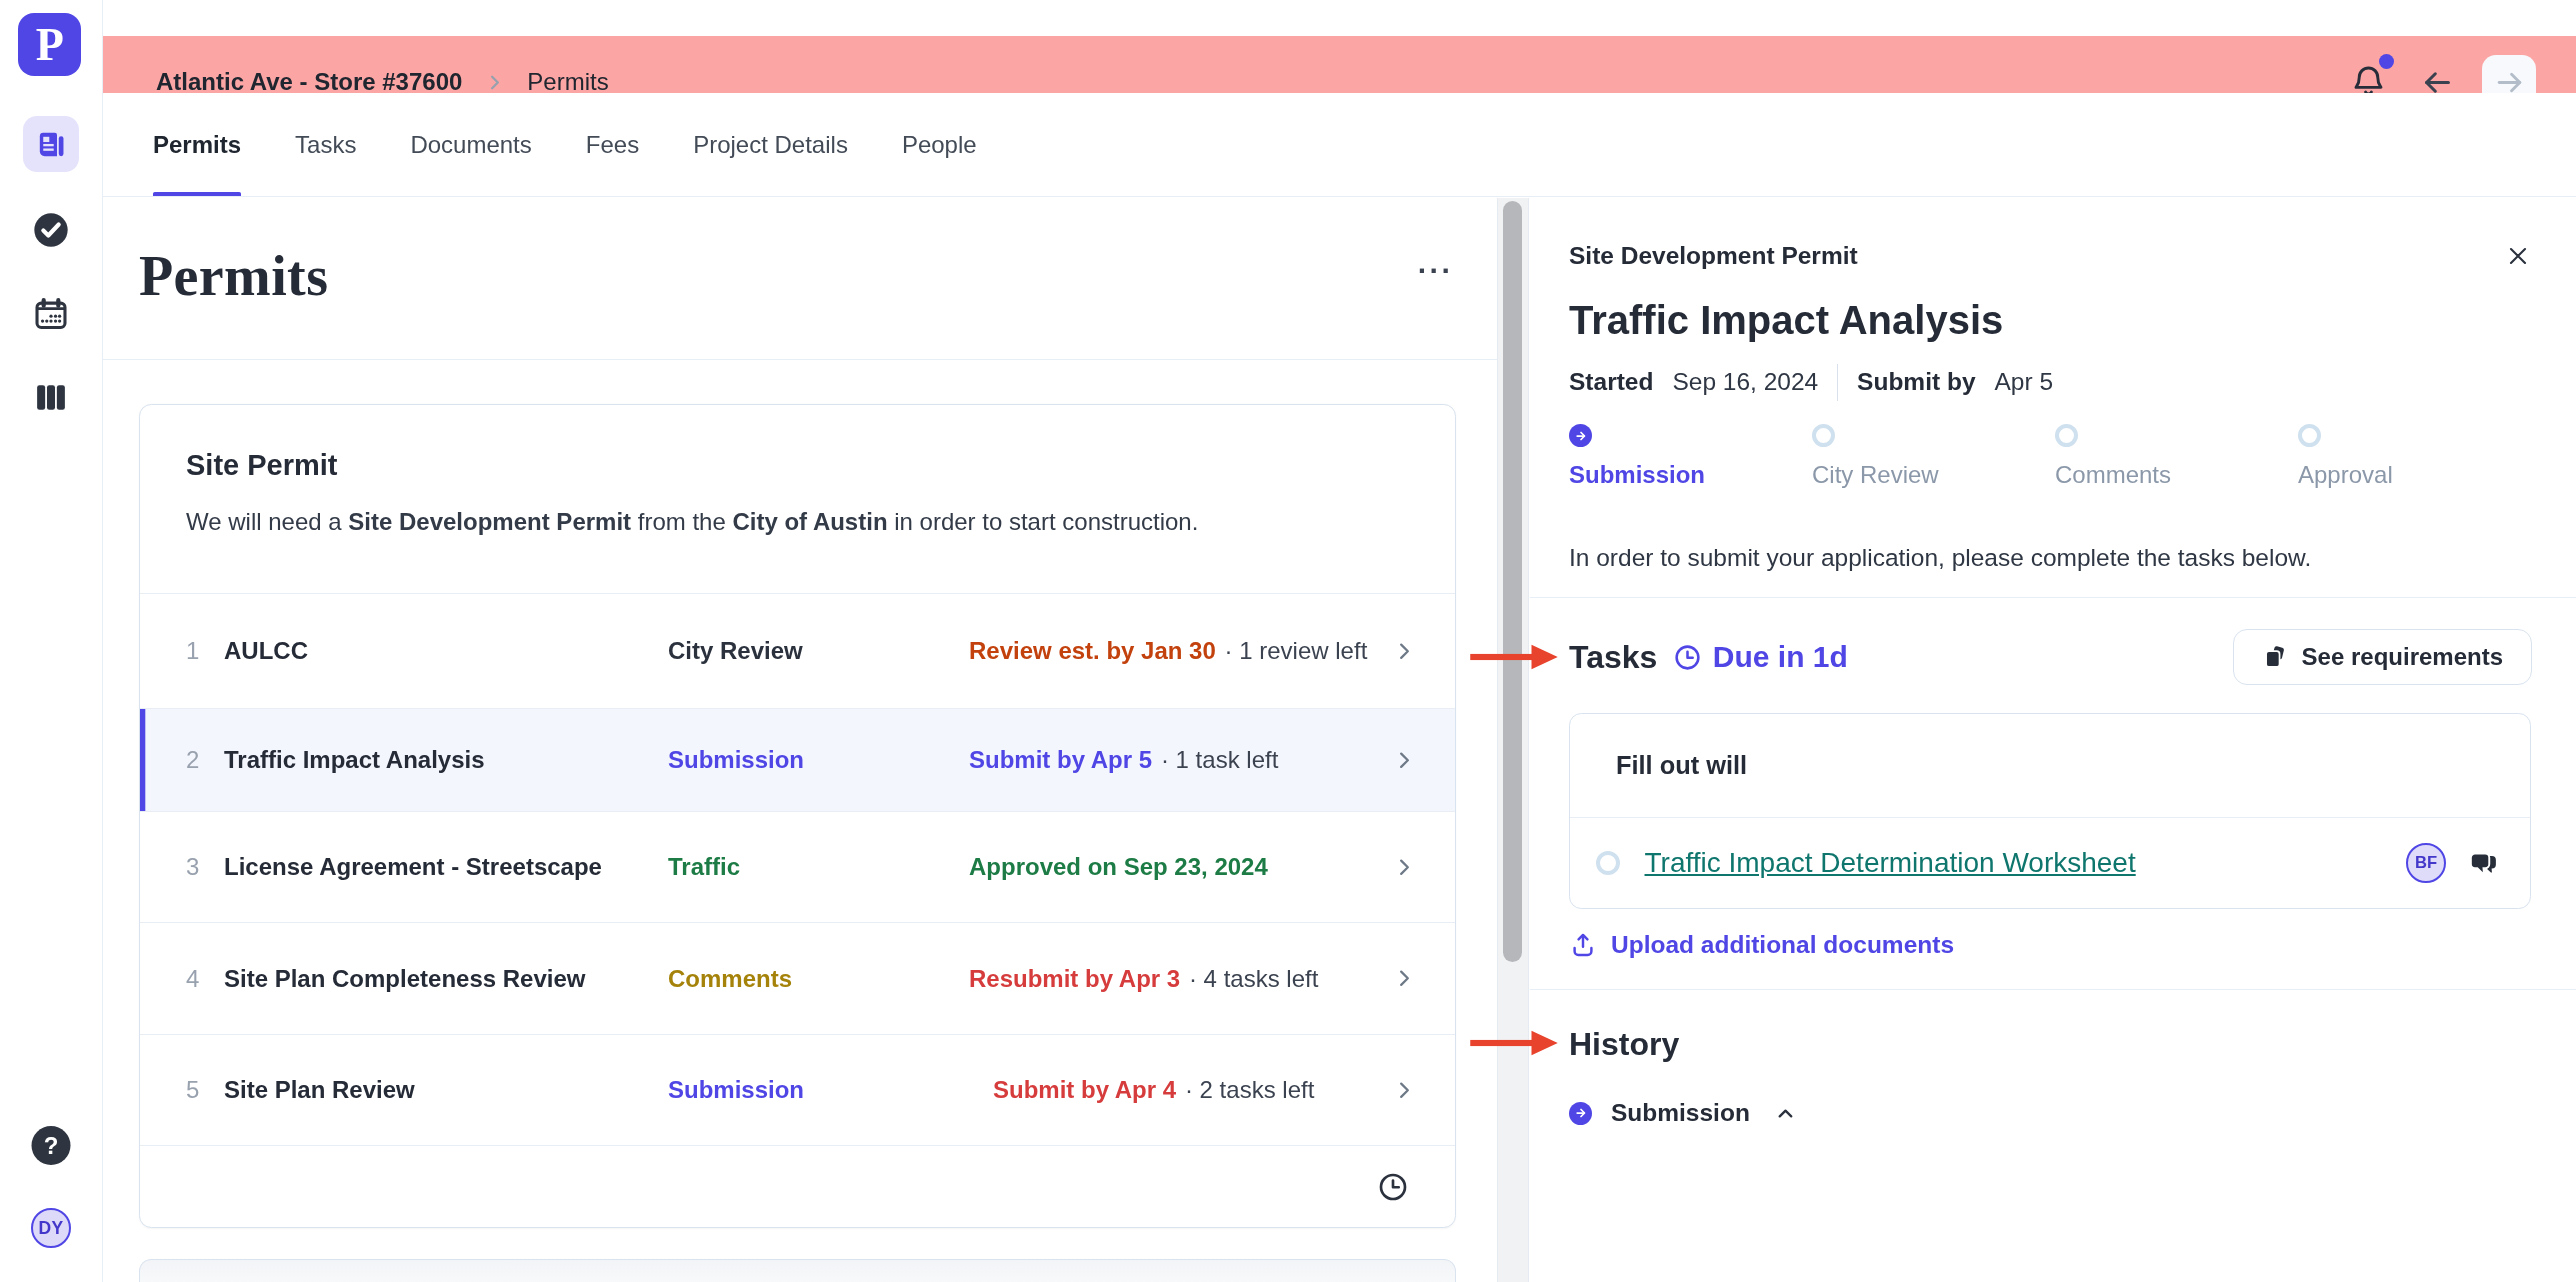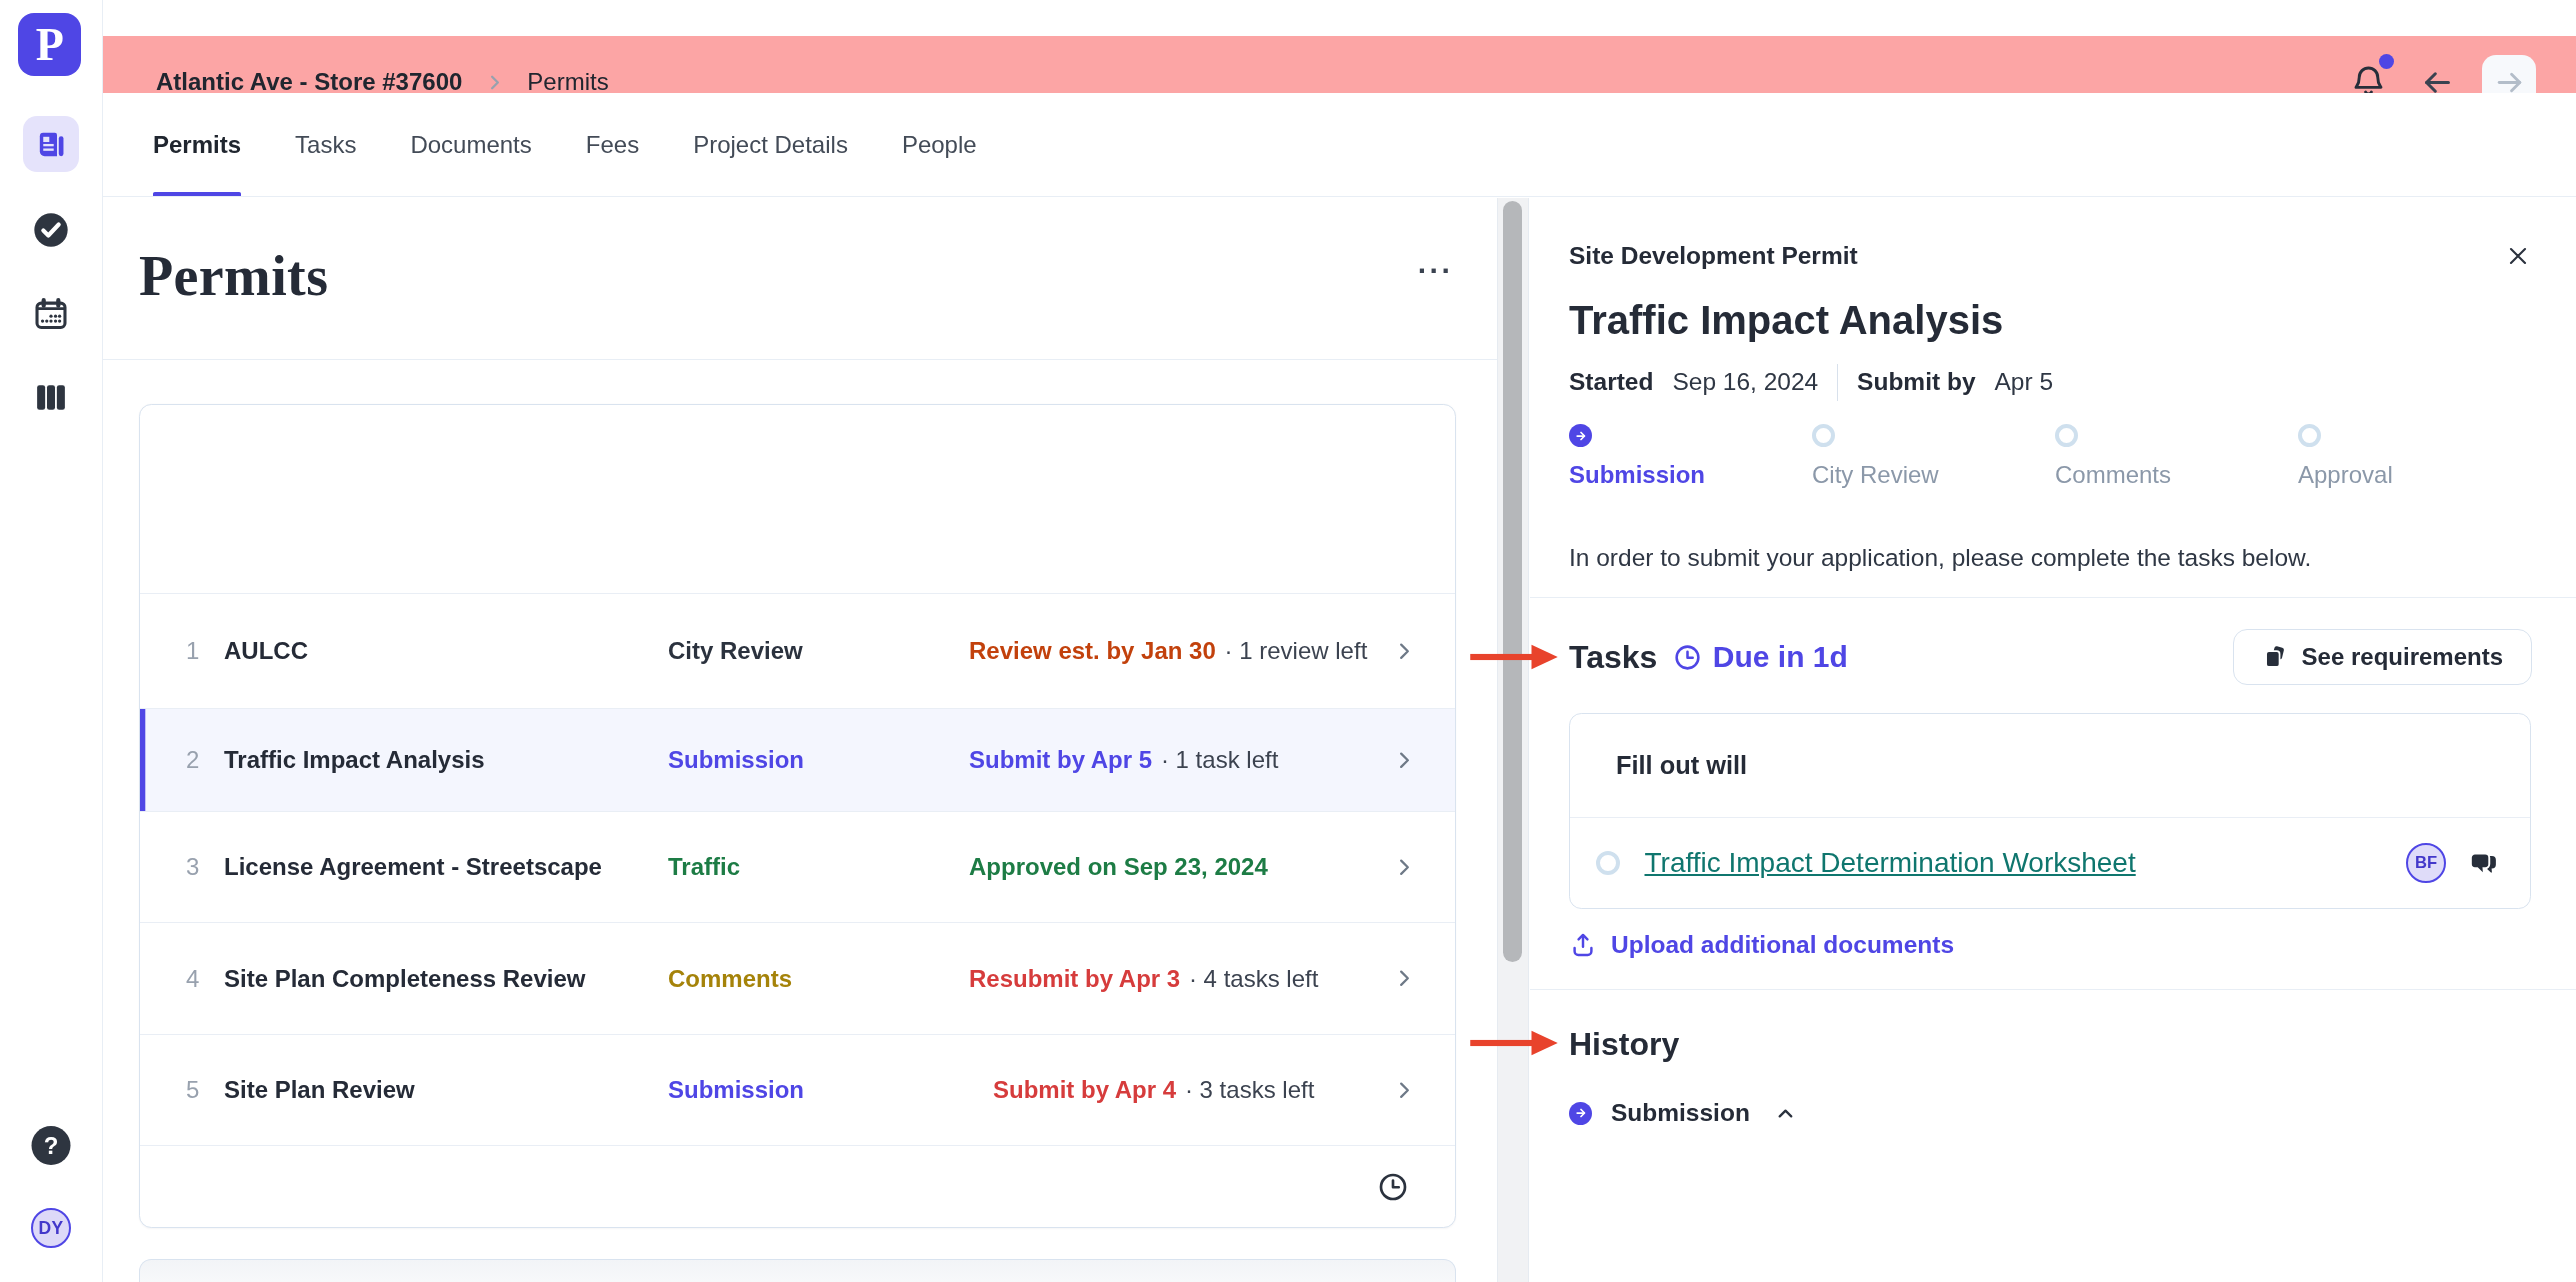--- a/index.html
+++ b/index.html
@@ -257,20 +257,24 @@
         <span>People</span>
       </div>
   </div>
 
   <div class="main">
     <div class="page-title">Permits</div>
     <div class="more-btn">···</div>
     <div class="main-divider"></div>
 
     <div class="permit-card">
+      <div class="card-head">
+        <div class="card-title">Site Permit</div>
+        <div class="card-desc"><span>We will need a </span><b>Site Development Permit</b><span> from the </span><b>City of Austin</b><span> in order to start construction.</span></div>
+      </div>
 
       <div class="rows">
 
         <div class="row">
           <span class="num">1</span>
           <span class="name">AULCC</span>
           <span class="status" style="color: rgb(43, 50, 62);">City Review</span>
           <span class="due"><b style="color: #c2410c;">Review est. by Jan 30</b><span class="rest">· 1 review left</span></span>
           <span class="chev">
               <svg width="24.5" height="24.5" viewBox="0 0 24 24" fill="none" stroke="#6e7987" stroke-width="2.2" stroke-linecap="round" stroke-linejoin="round">
@@ -312,21 +316,21 @@
               <svg width="24.5" height="24.5" viewBox="0 0 24 24" fill="none" stroke="#6e7987" stroke-width="2.2" stroke-linecap="round" stroke-linejoin="round">
                 <path d="M9 5.5l6.5 6.5L9 18.5"></path>
               </svg>
             </span>
         </div>
 
         <div class="row">
           <span class="num">5</span>
           <span class="name">Site Plan Review</span>
           <span class="status" style="color: rgb(79, 70, 229);">Submission</span>
-          <span class="due"><b style="color: rgb(214, 60, 60); margin-left: 24px;">Submit by Apr 4</b><span class="rest">· 3 tasks left</span></span>
+          <span class="due"><b style="color: rgb(214, 60, 60); margin-left: 24px;">Submit by Apr 4</b><span class="rest">· 2 tasks left</span></span>
           <span class="chev">
               <svg width="24.5" height="24.5" viewBox="0 0 24 24" fill="none" stroke="#6e7987" stroke-width="2.2" stroke-linecap="round" stroke-linejoin="round">
                 <path d="M9 5.5l6.5 6.5L9 18.5"></path>
               </svg>
             </span>
         </div>
 
         <div class="card-footer">
           <span class="clock-dark">
             <svg width="32" height="32" viewBox="0 0 24 24" fill="none" stroke="#2b323e" stroke-width="2">

